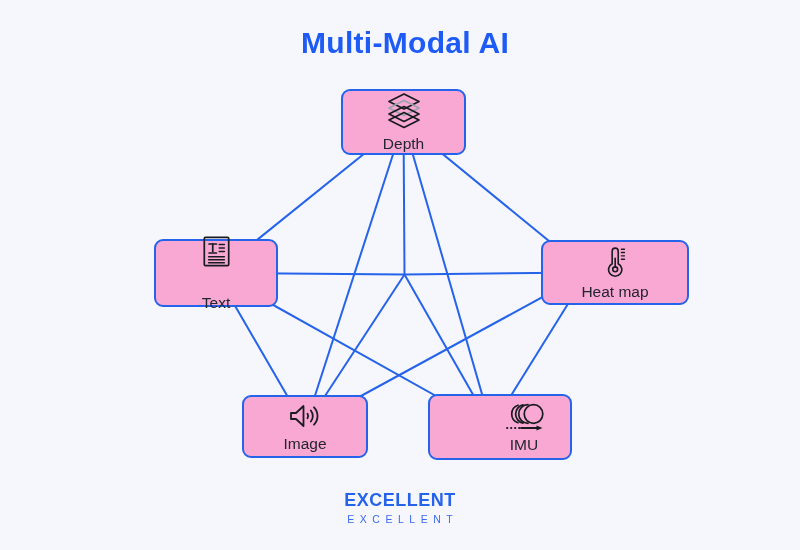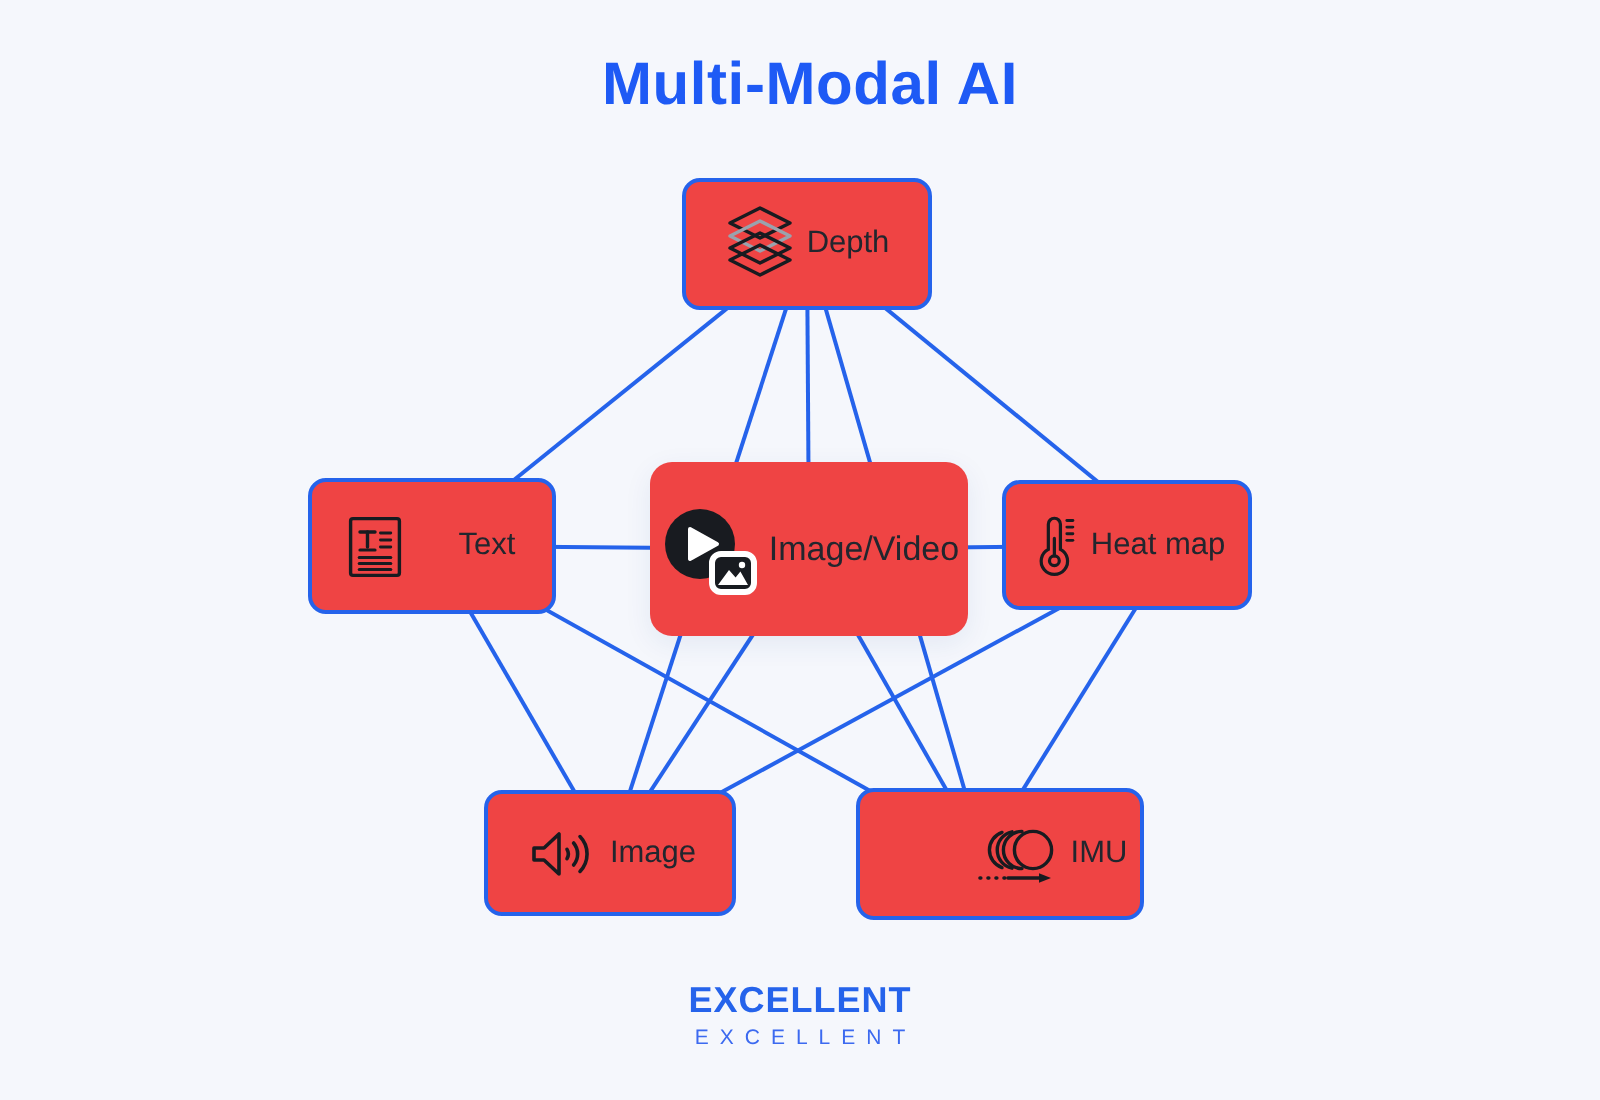--- a/index.html
+++ b/index.html
@@ -12,35 +12,35 @@
   .stage{position:relative;width:800px;height:550px;}
   .page-title{
     position:absolute;top:21px;left:0;width:100%;
     text-align:center;margin:5px;
     font-size:30px;font-weight:800;letter-spacing:.3px;
     color:#1e5af5;
   }
   #edges{position:absolute;left:0;top:0;z-index:1;}
   .node{
     position:absolute;z-index:2;box-sizing:border-box;
-    background:#ef4444;
+    background:#f9a8d4;
     border:2px solid #2563eb;border-radius:9px;
-    display:flex;flex-direction:row;align-items:center;justify-content:center;
+    display:flex;flex-direction:column;align-items:center;justify-content:center;
     gap:5px;
   }
   .node .label{font-size:15.5px;color:#22262e;line-height:1;}
   .node--depth{left:341px;top:89px;width:125px;height:66px;}
   .node--text{left:154px;top:239px;width:124px;height:68px;gap:28px;}
   .node--image_video{
     left:325px;top:231px;width:159px;height:87px;
     border:none;border-radius:11px;
     box-shadow:0 4px 14px rgba(30,60,140,.08);
   }
   .node--image_video .label{font-size:17px;}
-  .node--heatmap{left:501px;top:240px;width:125px;height:65px;text-align:center;}
+  .node--heatmap{left:541px;top:240px;width:148px;height:65px;text-align:center;}
   .node--audio{left:242px;top:395px;width:126px;height:63px;}
   .node--imu{left:428px;top:394px;width:144px;height:66px;padding-left:48px;}
   .icon{display:flex;align-items:center;justify-content:center;}
   .logo{
     position:absolute;left:0;top:491px;width:100%;
     text-align:center;z-index:2;
   }
   .logo-line1{
     font-size:18px;font-weight:800;letter-spacing:.5px;
     color:#2563eb;line-height:1.1;
@@ -97,32 +97,20 @@
         <line x1="16.2" y1="12" x2="21.4" y2="12" stroke-width="1.4"></line>
         <line x1="16.2" y1="15.5" x2="21.4" y2="15.5" stroke-width="1.4"></line>
         <line x1="5.6" y1="20.8" x2="21.4" y2="20.8" stroke-width="1.5"></line>
         <line x1="5.6" y1="23.8" x2="21.4" y2="23.8" stroke-width="1.5"></line>
         <line x1="5.6" y1="26.8" x2="21.4" y2="26.8" stroke-width="1.5"></line>
       </svg>
     </span>
     <span class="label">Text</span>
   </div>
 
-  <div class="node node--image_video">
-    <span class="icon">
-      <svg width="50" height="46" viewBox="0 0 50 46">
-        <circle cx="21" cy="20" r="17.5" fill="#181b20"></circle>
-        <polygon points="16,12.5 29.5,20 16,27.5" fill="#ffffff" stroke="#ffffff" stroke-width="2" stroke-linejoin="round"></polygon>
-        <rect x="27" y="25" width="21" height="19" rx="4.5" fill="#181b20" stroke="#ffffff" stroke-width="3"></rect>
-        <polygon points="30,40.5 35.5,33 38.8,36.8 41.2,33.8 45,40.5" fill="#ffffff" stroke-linejoin="round"></polygon>
-        <circle cx="42" cy="30.5" r="1.6" fill="#ffffff"></circle>
-      </svg>
-    </span>
-    <span class="label">Image/Video</span>
-  </div>
 
   <div class="node node--heatmap">
     <span class="icon">
       <svg width="26" height="34" viewBox="0 0 26 36" fill="none" stroke="#181b20" stroke-linecap="round">
         <path d="M10,6.5 a3.2,3.2 0 0 1 6.4,0 V19.8 a7,7 0 1 1 -6.4,0 Z" stroke-width="1.7"></path>
         <circle cx="13.2" cy="25.8" r="2.6" stroke-width="1.7"></circle>
         <line x1="13.2" y1="23.2" x2="13.2" y2="14" stroke-width="1.7"></line>
         <line x1="19.8" y1="4.5" x2="23" y2="4.5" stroke-width="1.5"></line>
         <line x1="19.8" y1="8" x2="23" y2="8" stroke-width="1.5"></line>
         <line x1="19.8" y1="11.5" x2="23" y2="11.5" stroke-width="1.5"></line>

